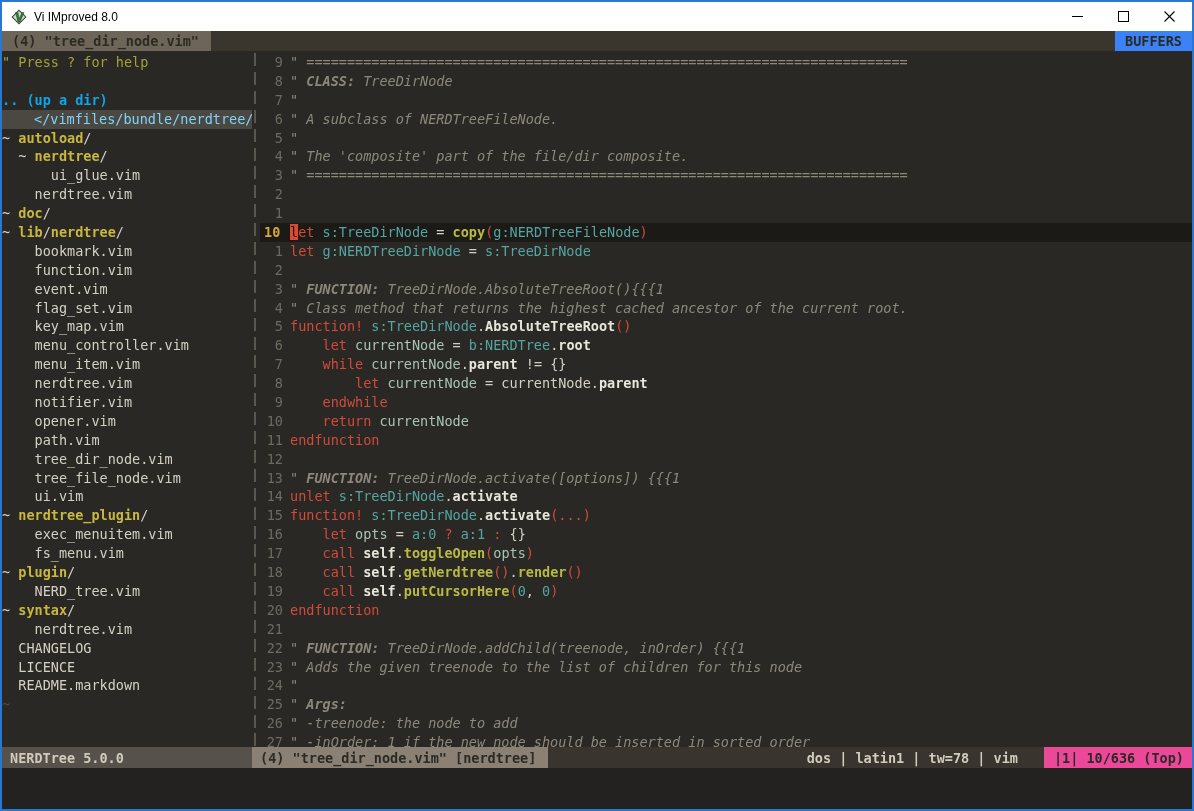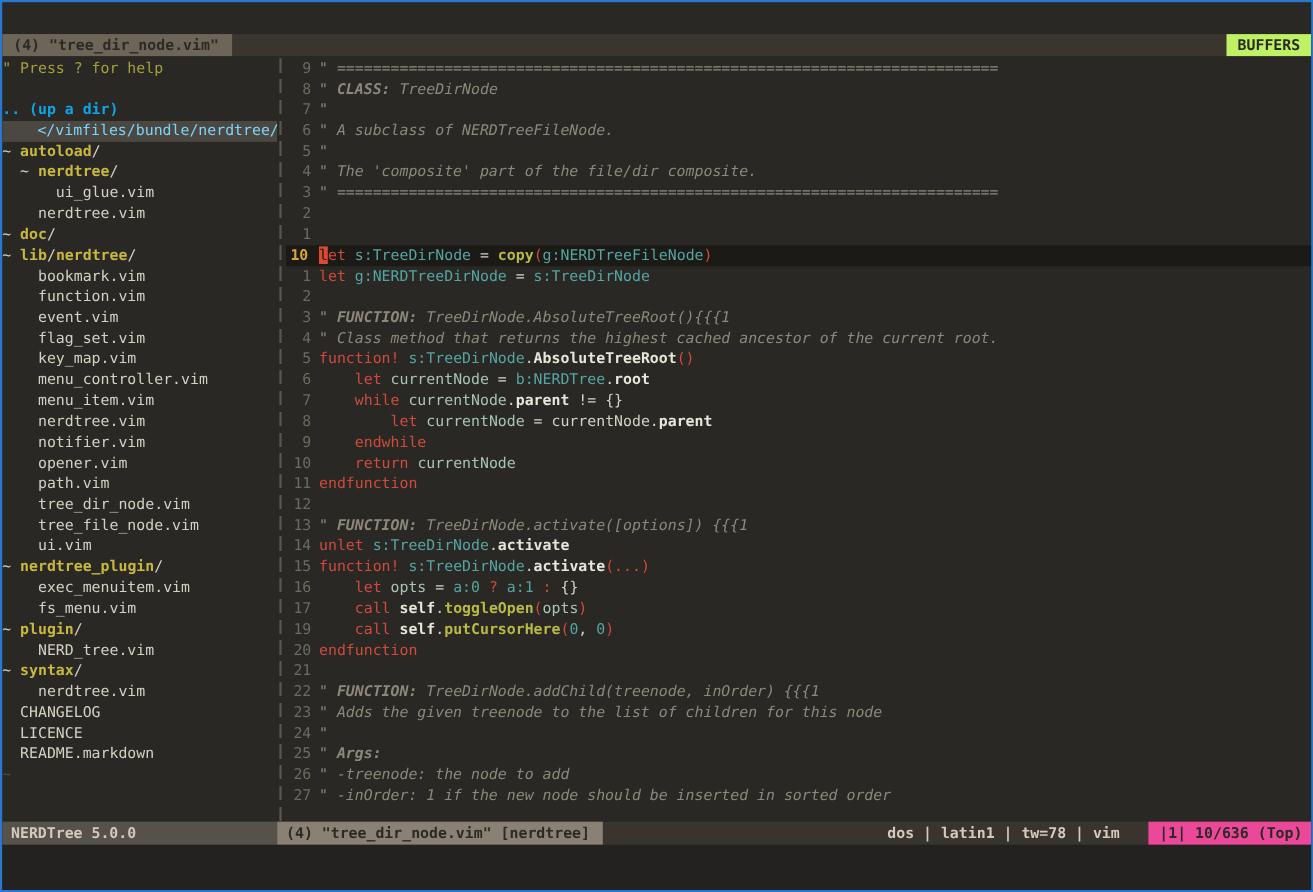--- a/index.html
+++ b/index.html
@@ -20,21 +20,21 @@
   .win-btn { width:46px; height:100%; display:flex; align-items:center; justify-content:center; }
   .win-btn svg { display:block; }
   
   #tabbar {
     position:absolute; left:0; top:29px; right:0; height:20px;
     background:#3a362e; display:flex; align-items:stretch;
     font-size:13.5px; font-weight:bold;
   }
   #tab-active { background:#6e6559; color:#2b2a25; padding:0 12px 0 10px; display:flex; align-items:center; white-space:pre; }
   #tab-spacer { flex:1; }
-  #buffers-label { background:#bef264; color:#2b2a25; padding:0 10px; display:flex; align-items:center; }
+  #buffers-label { background:#3b82f6; color:#2b2a25; padding:0 10px; display:flex; align-items:center; }
   
   #main {
     position:absolute; left:0; top:49px; right:0; bottom:62px;
     display:flex; font-size:13.5px; color:#d5d0c3;
   }
   #nerdtree-pane { width:250px; padding-top:2px; overflow:hidden; }
   #vsep {
     width:8px;
     background-image:repeating-linear-gradient(to bottom, #5b574f 0 13px, rgba(0,0,0,0) 13px 18.9px);
     background-size:2px 100%; background-repeat:no-repeat; background-position:2px 2px;
@@ -75,20 +75,45 @@
   #file-options { color:#d2cabc; display:flex; align-items:center; padding-right:26px; }
   #file-position { background:#ec4899; color:#2b2a25; padding:0 8px 0 10px; display:flex; align-items:center; }
   
   #cmdline { position:absolute; left:0; right:0; bottom:0; height:41px; background:#232220; }
 </style>
 </head>
 <body>
 
 <div id="window">
 
+  <div id="titlebar">
+    <svg id="app-icon" viewBox="0 0 18 18">
+      <rect x="4.2" y="4.2" width="9.6" height="9.6" transform="rotate(45 9 9)" fill="#d9d9cf" stroke="#3a3a3a" stroke-width="1"></rect>
+      <path d="M5.5 4.5 L8 4.5 L9 11 L12 4.5 L14 4.5 L10 14 L8 14 Z" fill="#2f7d33" stroke="#1d4d1f" stroke-width="0.5"></path>
+    </svg>
+    <span>Vi IMproved 8.0</span>
+    <div id="win-controls">
+      <div class="win-btn">
+        <svg width="11" height="11" viewBox="0 0 11 11">
+            <line x1="0" y1="5.5" x2="11" y2="5.5" stroke="#000" stroke-width="1"></line>
+          </svg>
+      </div>
+      <div class="win-btn">
+        <svg width="11" height="11" viewBox="0 0 11 11">
+            <rect x="0.5" y="0.5" width="10" height="10" fill="none" stroke="#000" stroke-width="1"></rect>
+          </svg>
+      </div>
+      <div class="win-btn">
+        <svg width="11" height="11" viewBox="0 0 11 11">
+            <line x1="0.5" y1="0.5" x2="10.5" y2="10.5" stroke="#000" stroke-width="1.1"></line>
+            <line x1="10.5" y1="0.5" x2="0.5" y2="10.5" stroke="#000" stroke-width="1.1"></line>
+          </svg>
+      </div>
+    </div>
+  </div>
 
   <div id="tabbar">
     <div id="tab-active">
       <span>(4) "tree_dir_node.vim"</span>
     </div>
     <div id="tab-spacer"></div>
     <div id="buffers-label">
       <span>BUFFERS</span>
     </div>
   </div>
@@ -153,20 +178,21 @@
         <div class="row"><span class="ln">8</span><span class="code-text"><span class="s-fg">        </span><span class="s-kw">let</span><span class="s-fg"> </span><span class="s-var">currentNode</span><span class="s-fg"> = currentNode</span><span class="s-fg">.</span><span class="s-mem">parent</span></span></div>
         <div class="row"><span class="ln">9</span><span class="code-text"><span class="s-fg">    </span><span class="s-kw">endwhile</span></span></div>
         <div class="row"><span class="ln">10</span><span class="code-text"><span class="s-fg">    </span><span class="s-kw">return</span><span class="s-fg"> </span><span class="s-var">currentNode</span></span></div>
         <div class="row"><span class="ln">11</span><span class="code-text"><span class="s-kw">endfunction</span></span></div>
         <div class="row"><span class="ln">12</span><span class="code-text"></span></div>
         <div class="row"><span class="ln">13</span><span class="code-text"><span class="s-cm">" </span><span class="s-cmb">FUNCTION:</span><span class="s-cm"> TreeDirNode.activate([options]) {{{1</span></span></div>
         <div class="row"><span class="ln">14</span><span class="code-text"><span class="s-kw">unlet</span><span class="s-fg"> </span><span class="s-id">s:TreeDirNode</span><span class="s-fg">.</span><span class="s-mem">activate</span></span></div>
         <div class="row"><span class="ln">15</span><span class="code-text"><span class="s-kw">function!</span><span class="s-fg"> </span><span class="s-id">s:TreeDirNode</span><span class="s-fg">.</span><span class="s-mem">activate</span><span class="s-kw">(...)</span></span></div>
         <div class="row"><span class="ln">16</span><span class="code-text"><span class="s-fg">    </span><span class="s-kw">let</span><span class="s-fg"> </span><span class="s-var">opts</span><span class="s-fg"> = </span><span class="s-id">a:0</span><span class="s-kw"> ? </span><span class="s-id">a:1</span><span class="s-kw"> : </span><span class="s-fg">{}</span></span></div>
         <div class="row"><span class="ln">17</span><span class="code-text"><span class="s-fg">    </span><span class="s-kw">call</span><span class="s-fg"> </span><span class="s-mem">self</span><span class="s-fg">.</span><span class="s-fn">toggleOpen</span><span class="s-kw">(</span><span class="s-var">opts</span><span class="s-kw">)</span></span></div>
+        <div class="row"><span class="ln">18</span><span class="code-text"><span class="s-fg">    </span><span class="s-kw">call</span><span class="s-fg"> </span><span class="s-mem">self</span><span class="s-fg">.</span><span class="s-fn">getNerdtree</span><span class="s-kw">()</span><span class="s-fg">.</span><span class="s-fn">render</span><span class="s-kw">()</span></span></div>
         <div class="row"><span class="ln">19</span><span class="code-text"><span class="s-fg">    </span><span class="s-kw">call</span><span class="s-fg"> </span><span class="s-mem">self</span><span class="s-fg">.</span><span class="s-fn">putCursorHere</span><span class="s-kw">(</span><span class="s-id">0</span><span class="s-fg">, </span><span class="s-id">0</span><span class="s-kw">)</span></span></div>
         <div class="row"><span class="ln">20</span><span class="code-text"><span class="s-kw">endfunction</span></span></div>
         <div class="row"><span class="ln">21</span><span class="code-text"></span></div>
         <div class="row"><span class="ln">22</span><span class="code-text"><span class="s-cm">" </span><span class="s-cmb">FUNCTION:</span><span class="s-cm"> TreeDirNode.addChild(treenode, inOrder) {{{1</span></span></div>
         <div class="row"><span class="ln">23</span><span class="code-text"><span class="s-cm">" Adds the given treenode to the list of children for this node</span></span></div>
         <div class="row"><span class="ln">24</span><span class="code-text"><span class="s-cm">"</span></span></div>
         <div class="row"><span class="ln">25</span><span class="code-text"><span class="s-cm">" </span><span class="s-cmb">Args:</span></span></div>
         <div class="row"><span class="ln">26</span><span class="code-text"><span class="s-cm">" -treenode: the node to add</span></span></div>
         <div class="row"><span class="ln">27</span><span class="code-text"><span class="s-cm">" -inOrder: 1 if the new node should be inserted in sorted order</span></span></div>
       </div>

